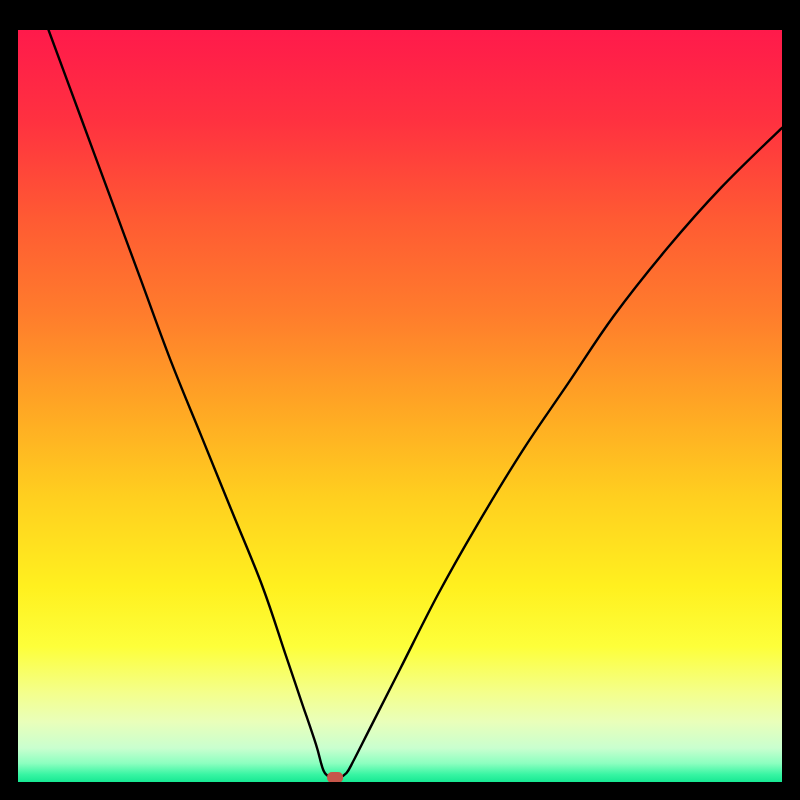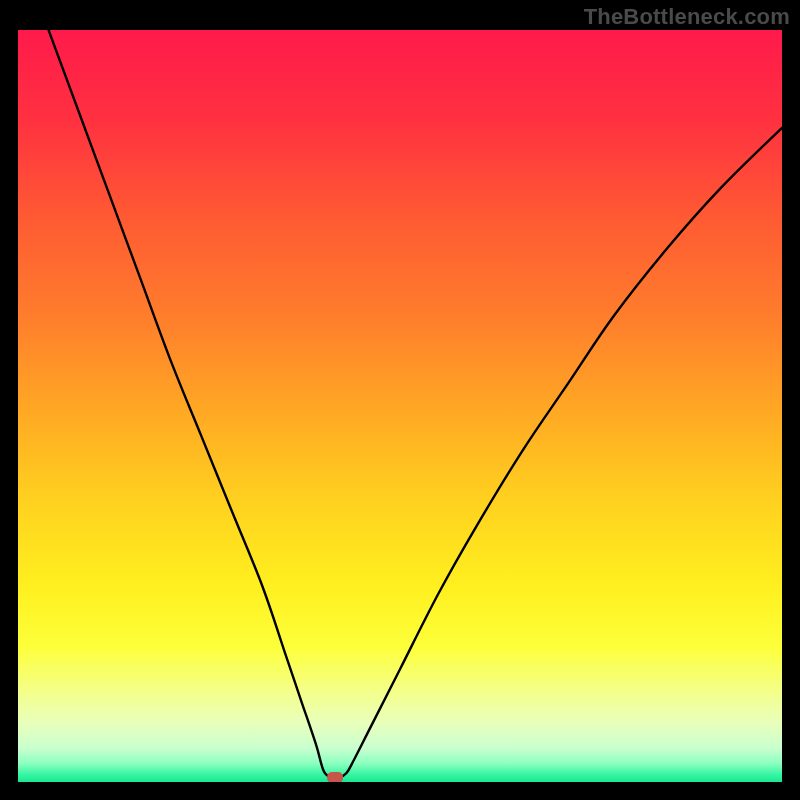--- a/index.html
+++ b/index.html
@@ -34,21 +34,20 @@
     top: 30px;
     width: 764px;
     height: 752px;
   }
   svg { display: block; }
 </style>
 </head>
 <body>
 
 <div class="frame">
-  <div class="watermark">TheBottleneck.com</div>
 
   <div class="plot-wrap">
     <svg id="plot-svg" width="764" height="752" viewBox="0 0 764 752">
       <defs>
         <linearGradient id="bg-grad" x1="0" y1="0" x2="0" y2="1">
             <stop offset="0.00%" stop-color="#ff1a4b"></stop>
             <stop offset="12.00%" stop-color="#ff3140"></stop>
             <stop offset="25.00%" stop-color="#ff5a33"></stop>
             <stop offset="38.00%" stop-color="#ff7d2c"></stop>
             <stop offset="50.00%" stop-color="#ffa624"></stop>

